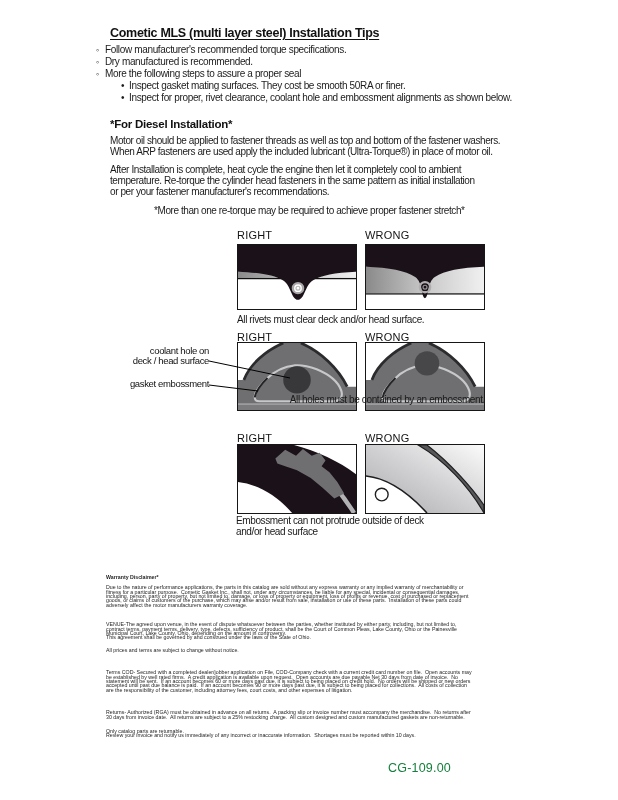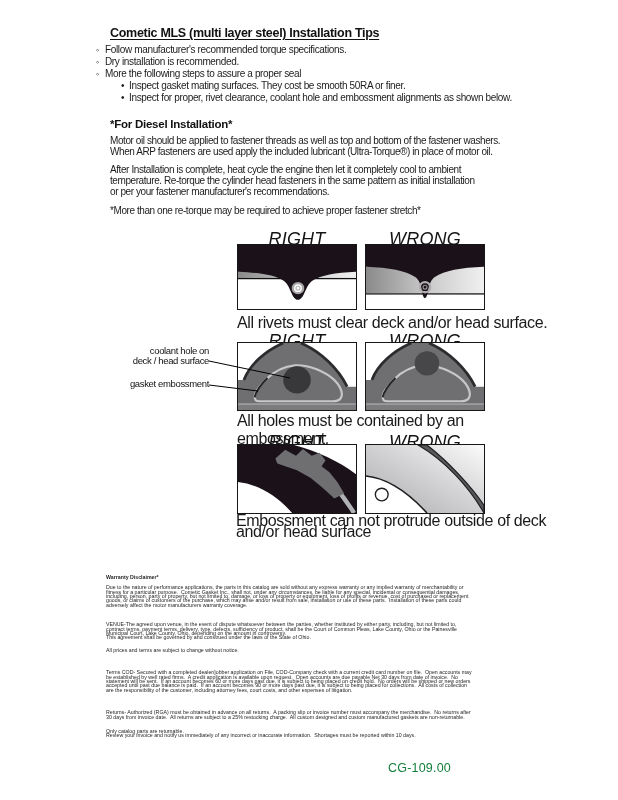--- a/index.html
+++ b/index.html
@@ -11,34 +11,34 @@
          text-decoration:underline;text-underline-offset:2px;color:#111;}
 
   .bullets{left:96px;top:44px;font-size:10px;letter-spacing:-0.35px;}
   .bullet{line-height:12px;white-space:nowrap;}
   .mk{display:inline-block;width:9px;font-size:9px;}
   .bullet.sub{margin-left:25px;}
   .bullet.sub .mk{width:8px;font-size:10px;}
 
   .h2{left:110px;top:118px;font-size:11.5px;font-weight:bold;letter-spacing:-0.25px;color:#111;}
   .para{left:110px;font-size:10px;line-height:11.2px;letter-spacing:-0.42px;white-space:pre-line;}
-  #p1{top:135px;} #p2{top:164px;} #p3{top:205px;}
+  #p1{top:135px;} #p2{top:164px;} #p3{top:205px;margin-left:44px;}
 
-  .rw{position:absolute;width:120px;text-align:center;font-size:18px;letter-spacing:0.2px;color:#141414;font-style:italic;}
+  .rw{position:absolute;width:120px;font-size:11px;letter-spacing:0.2px;color:#141414;}
   .r1l{top:229px;} .r2l{top:330.5px;} .r3l{top:432px;}
   .colL{left:237px;} .colR{left:365px;}
 
   svg.dbox{position:absolute;box-sizing:border-box;border:1.6px solid #161616;background:#fff;}
   .b1{top:243.5px;width:120px;height:66px;}
   .b2{top:342px;width:120px;height:69px;}
   .b3{top:444px;width:120px;height:70px;}
 
-  .cap{position:absolute;font-size:16px;letter-spacing:-0.38px;color:#1a1a1a;}
+  .cap{position:absolute;font-size:10px;letter-spacing:-0.38px;color:#1a1a1a;}
   #cap1{left:237px;top:313.5px;}
-  #cap2{left:237px;width:248px;text-align:left;top:412px;}
+  #cap2{left:237px;width:248px;text-align:right;top:394px;}
   #cap3{left:236px;top:515px;line-height:11.4px;white-space:pre-line;}
 
   .annot{position:absolute;font-size:9.5px;letter-spacing:-0.35px;text-align:right;
          line-height:9.8px;white-space:pre-line;color:#111;}
   #ann1{left:85px;top:346px;width:124px;}
   #ann2{left:85px;top:379px;width:124px;}
   #leaders{left:208px;top:355px;width:92px;height:40px;z-index:5;}
 
   .fp{position:absolute;left:106px;font-size:10.5px;line-height:8.7px;white-space:pre;
       transform:scale(0.5);transform-origin:0 0;color:#1f1f1f;}
@@ -50,21 +50,21 @@
 </style>
 </head>
 <body>
 
 <div class="page">
 
   <div class="abs title">Cometic MLS (multi layer steel) Installation Tips</div>
 
   <div class="abs bullets">
     <div class="bullet"><span class="mk">◦</span><span>Follow manufacturer's recommended torque specifications.</span></div>
-    <div class="bullet"><span class="mk">◦</span><span>Dry installation is recommended.</span></div>
+    <div class="bullet"><span class="mk">◦</span><span>Dry manufactured is recommended.</span></div>
     <div class="bullet"><span class="mk">◦</span><span>More the following steps to assure a proper seal</span></div>
     <div class="bullet sub"><span class="mk">•</span><span>Inspect gasket mating surfaces.  They cost be smooth 50RA or finer.</span></div>
     <div class="bullet sub"><span class="mk">•</span><span>Inspect for proper, rivet clearance, coolant hole and embossment alignments as shown below.</span></div>
   </div>
 
   <div class="abs h2">*For Diesel Installation*</div>
   <div class="abs para" id="p1">Motor oil should be applied to fastener threads as well as top and bottom of the fastener washers.
 When ARP fasteners are used apply the included lubricant (Ultra-Torque®) in place of motor oil.</div>
   <div class="abs para" id="p2">After Installation is complete, heat cycle the engine then let it completely cool to ambient
 temperature. Re-torque the cylinder head fasteners in the same pattern as initial installation

